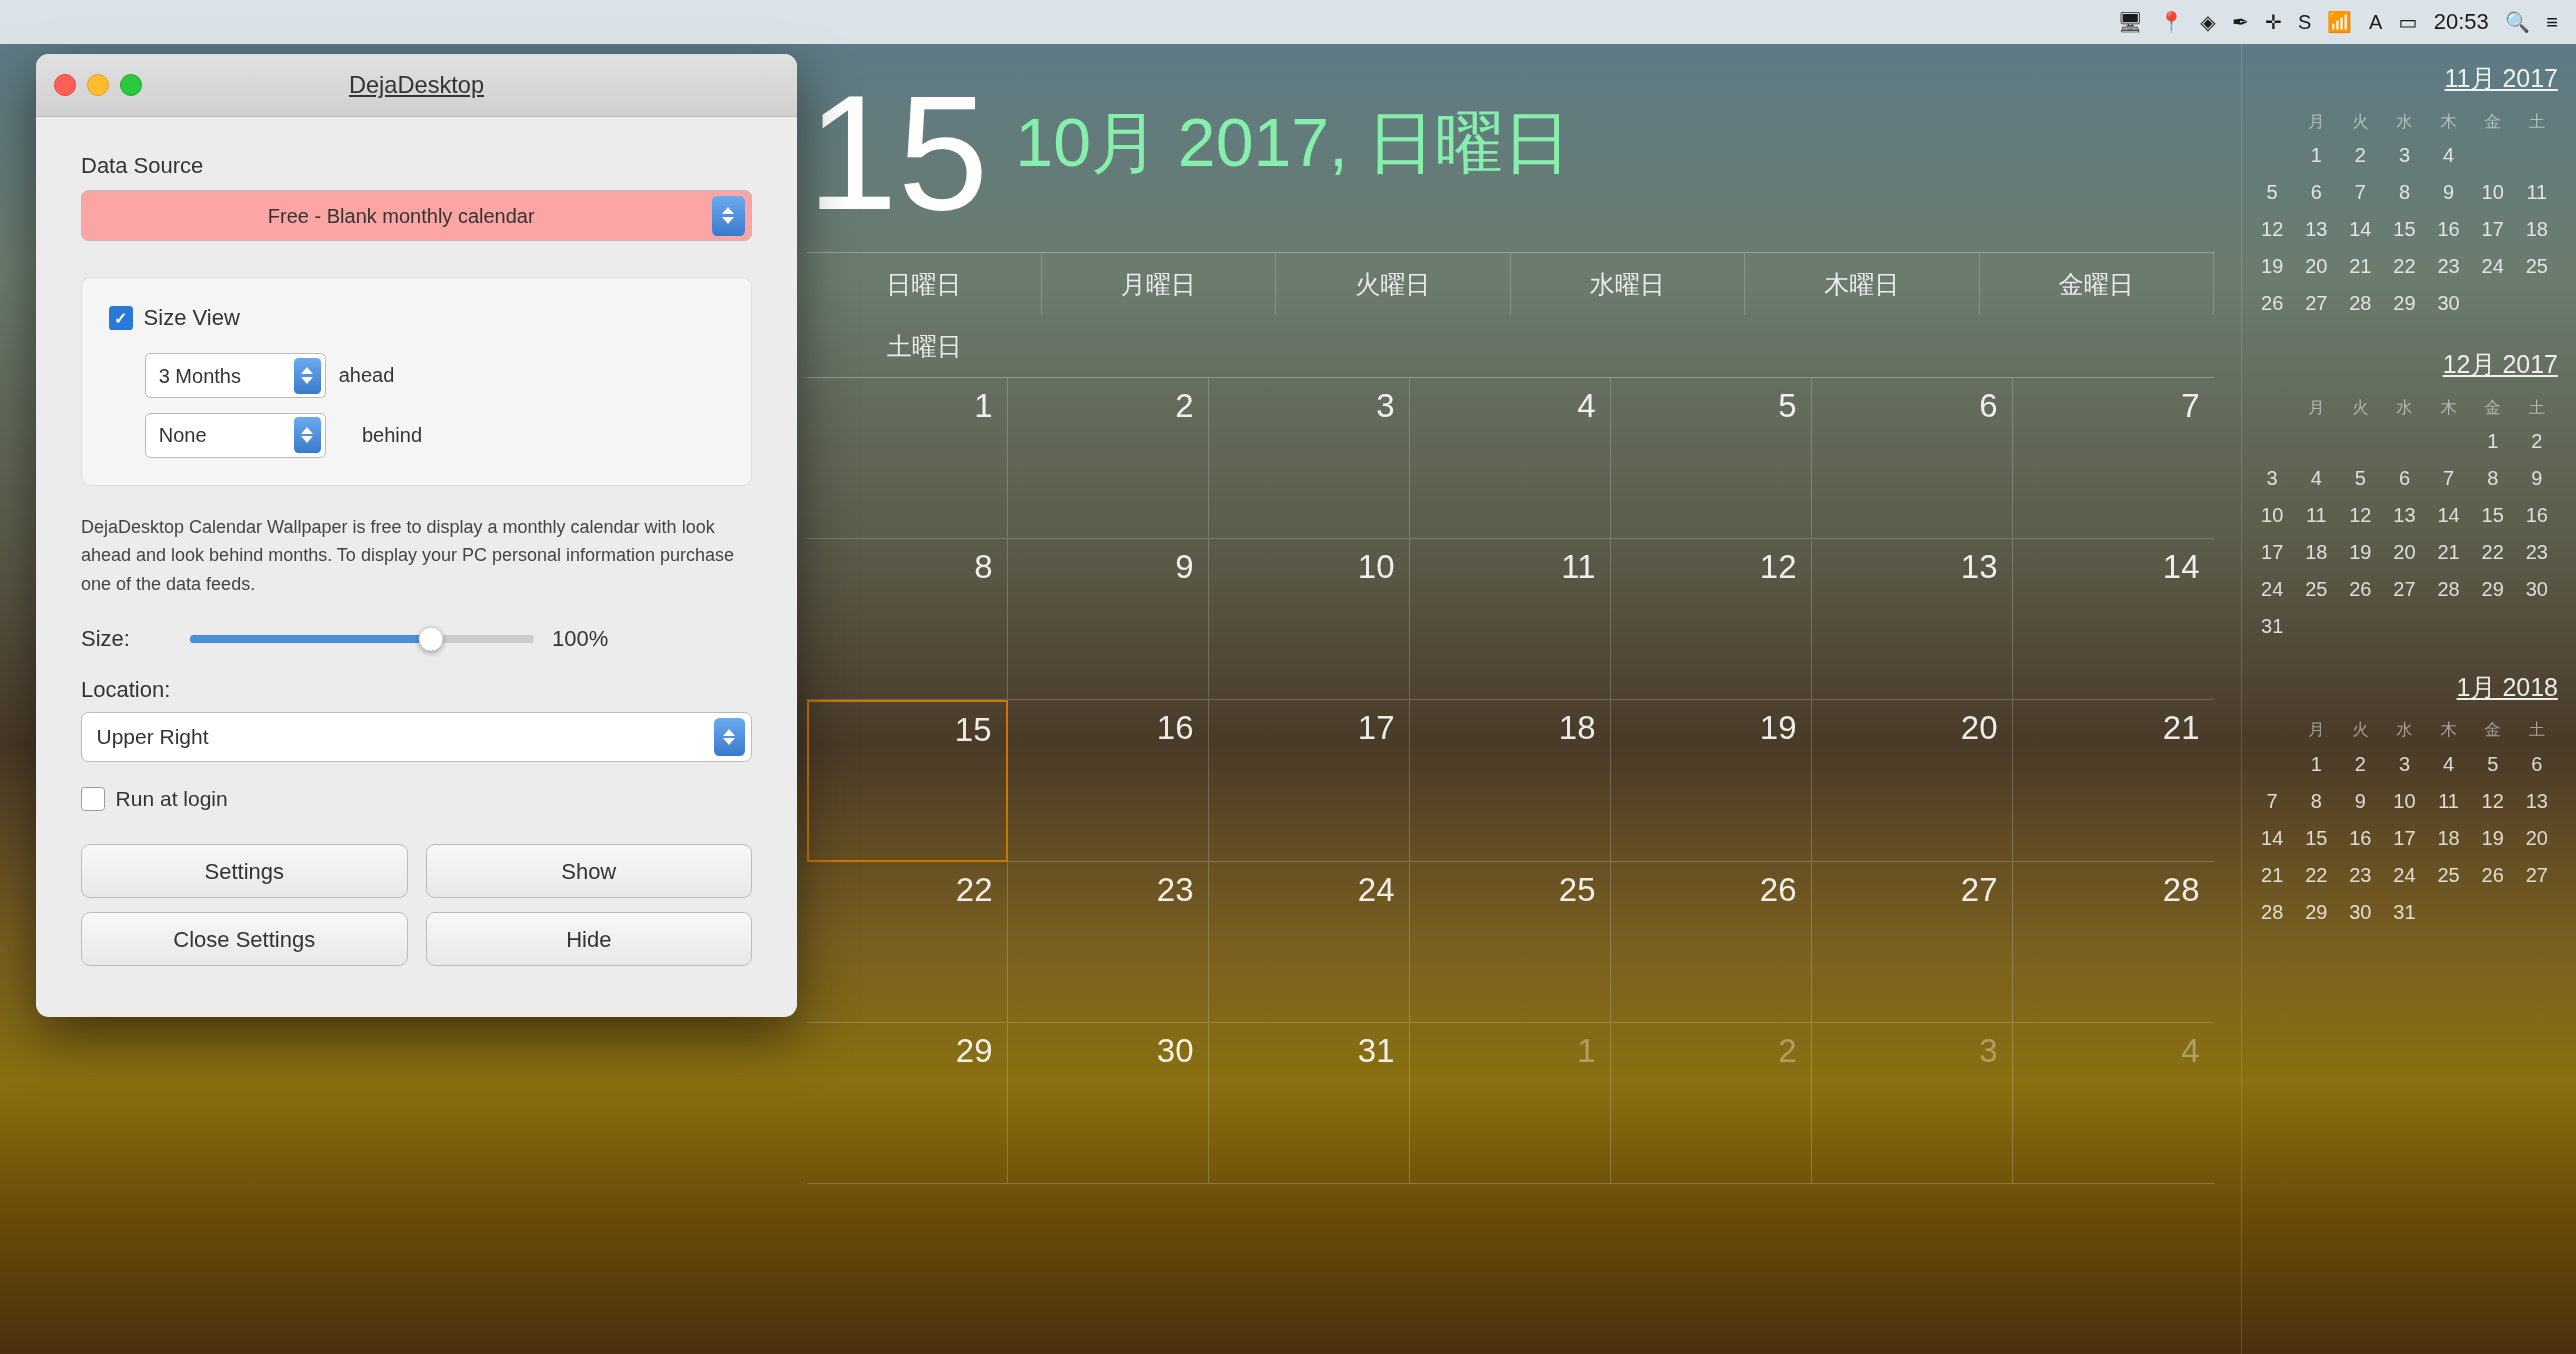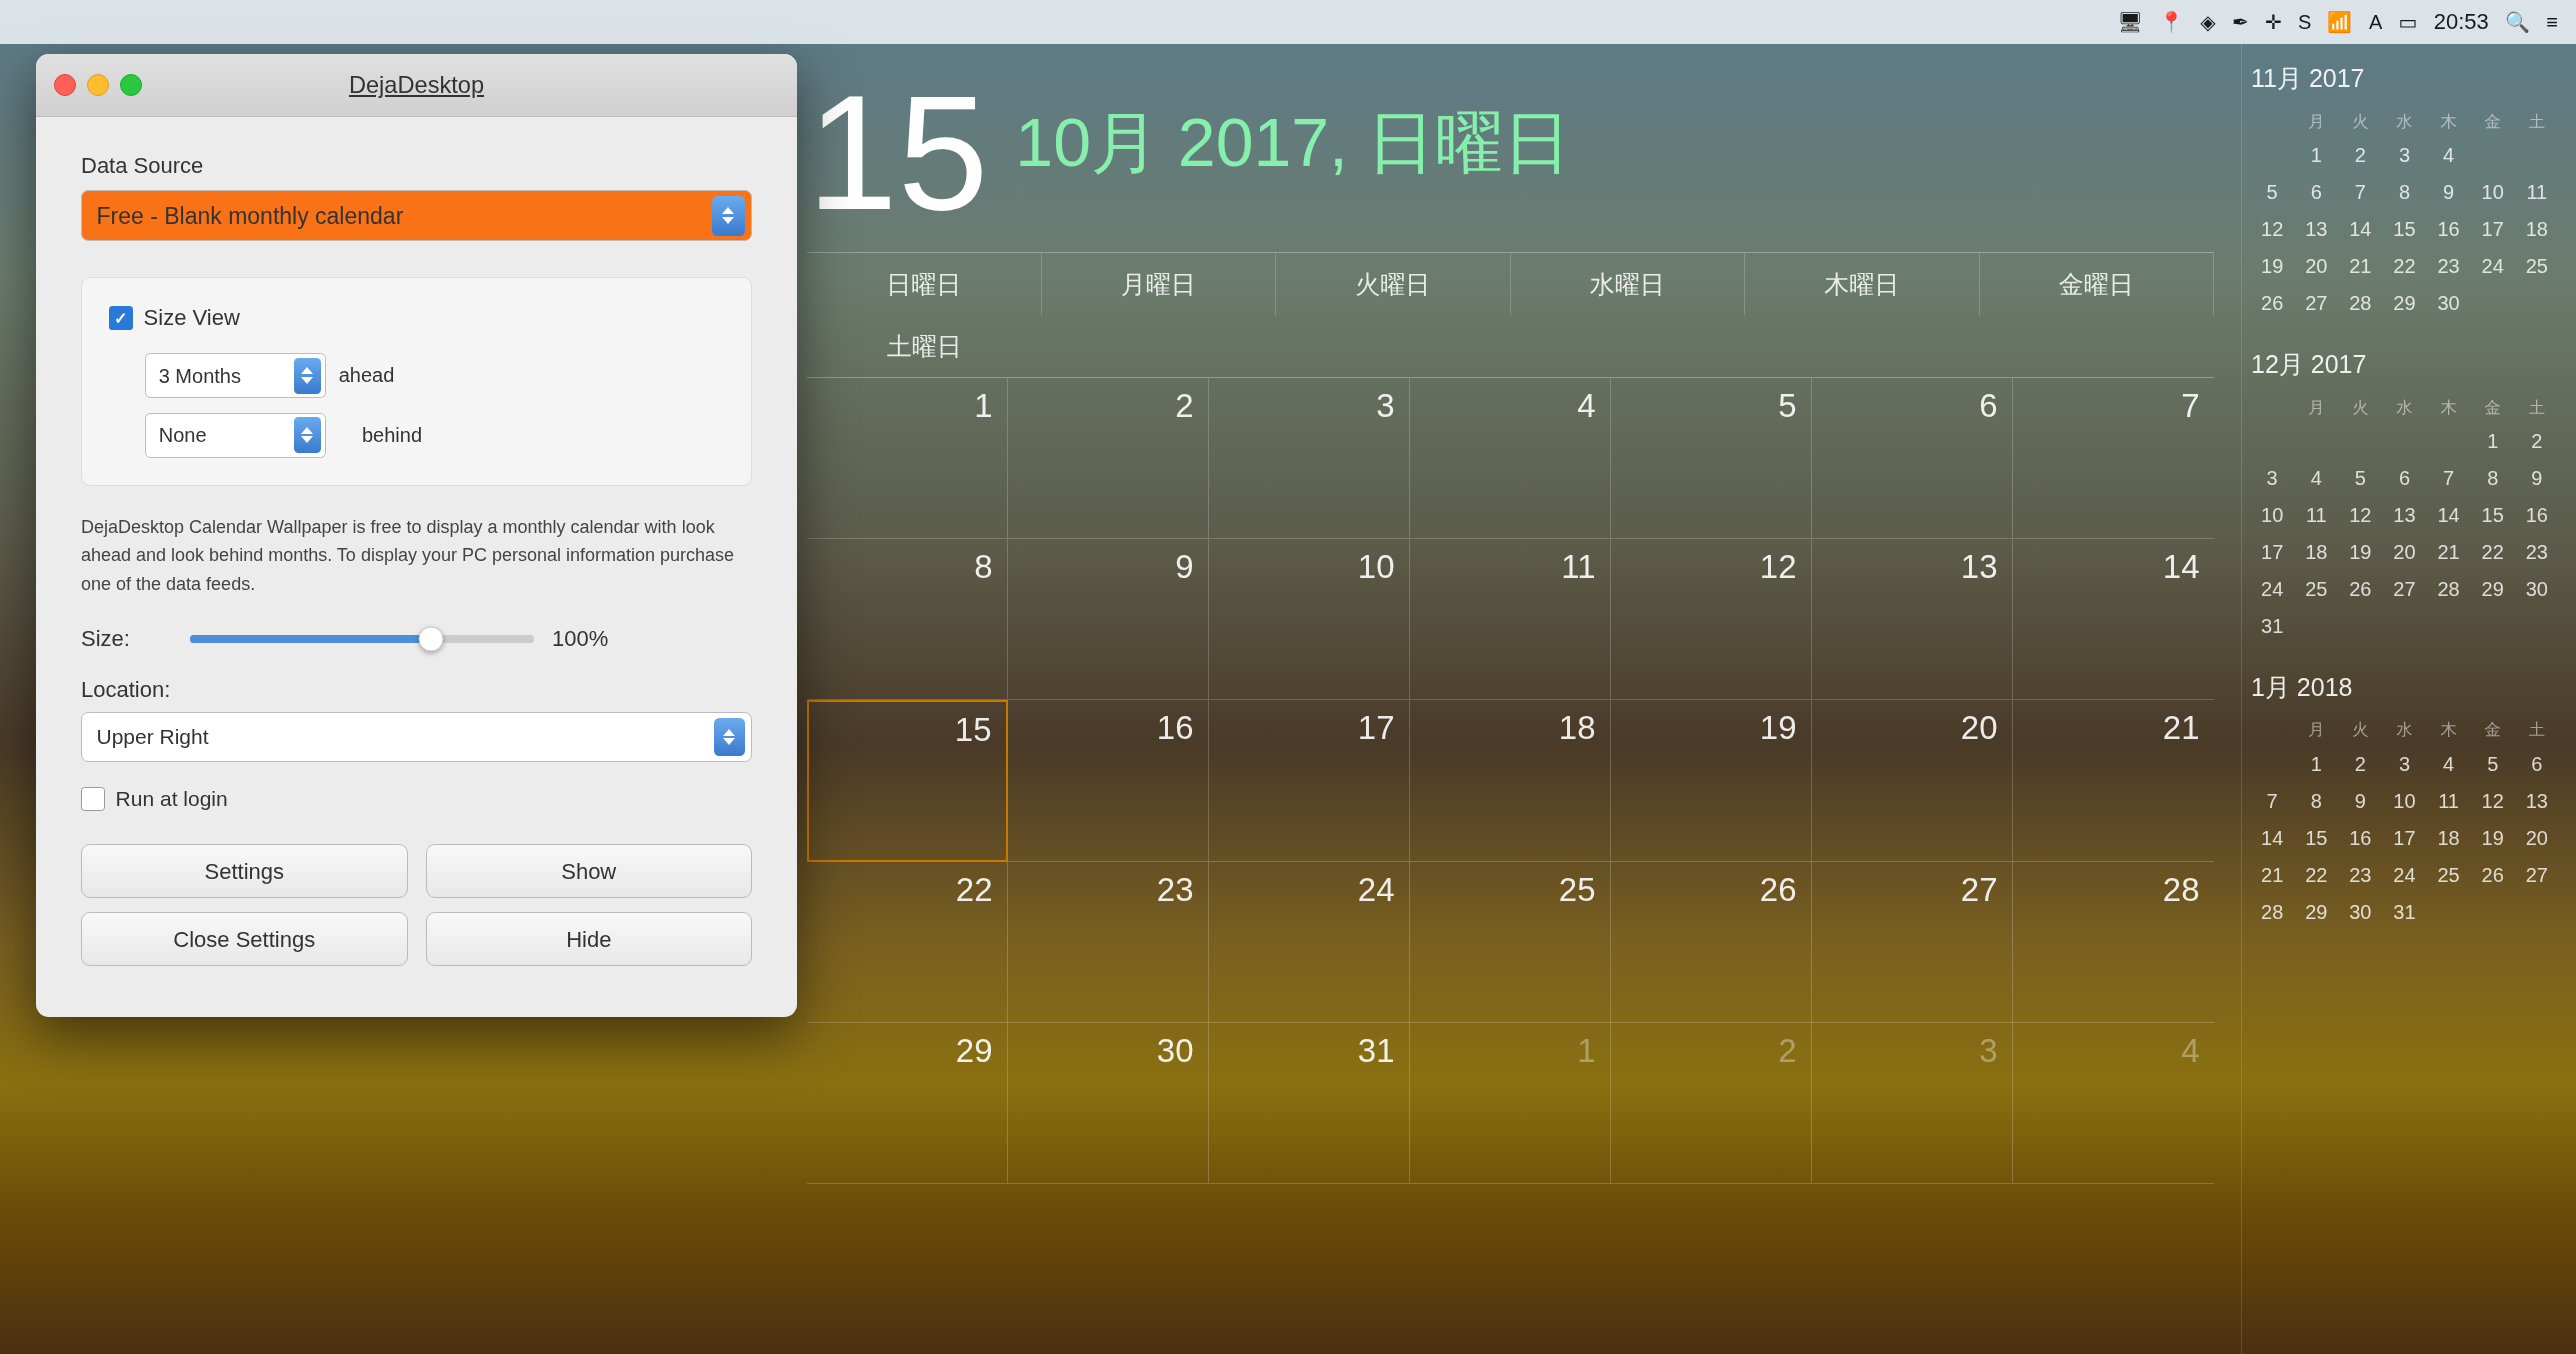--- a/index.html
+++ b/index.html
@@ -110,28 +110,29 @@
       margin-bottom: 11px;
     }
 
     .select-container {
       position: relative;
       margin-bottom: 36px;
     }
     .styled-select {
       width: 100%;
       height: 51px;
-      background: #f97316;
+      background: #fca5a5;
       border: 0.9px solid #bbb;
       border-radius: 7.3px;
-      font-size: 23px;
+      font-size: 20px;
       padding: 0 45px 0 14.5px;
       appearance: none;
       color: #333;
       cursor: pointer;
+      text-align: center;
     }
     .select-arrow {
       position: absolute;
       right: 7.3px;
       top: 50%;
       transform: translateY(-50%);
       width: 33px;
       height: 40px;
       background: linear-gradient(to bottom, #6aaaee, #3a7acc);
       border-radius: 5.4px;
@@ -448,23 +449,24 @@
       gap: 27px;
       border-left: 0.9px solid rgba(255,255,255,0.15);
     }
 
     .mini-cal {
       color: white;
     }
     .mini-cal-title {
       font-size: 25px;
       font-weight: 300;
-      text-align: left;
+      text-align: right;
       margin-bottom: 11px;
       color: rgba(255,255,255,0.9);
+      text-decoration: underline;
     }
     .mini-grid {
       display: grid;
       grid-template-columns: repeat(7, 1fr);
       gap: 1.8px;
     }
     .mini-cell {
       font-size: 20px;
       text-align: center;
       padding: 3.6px 1.8px;

